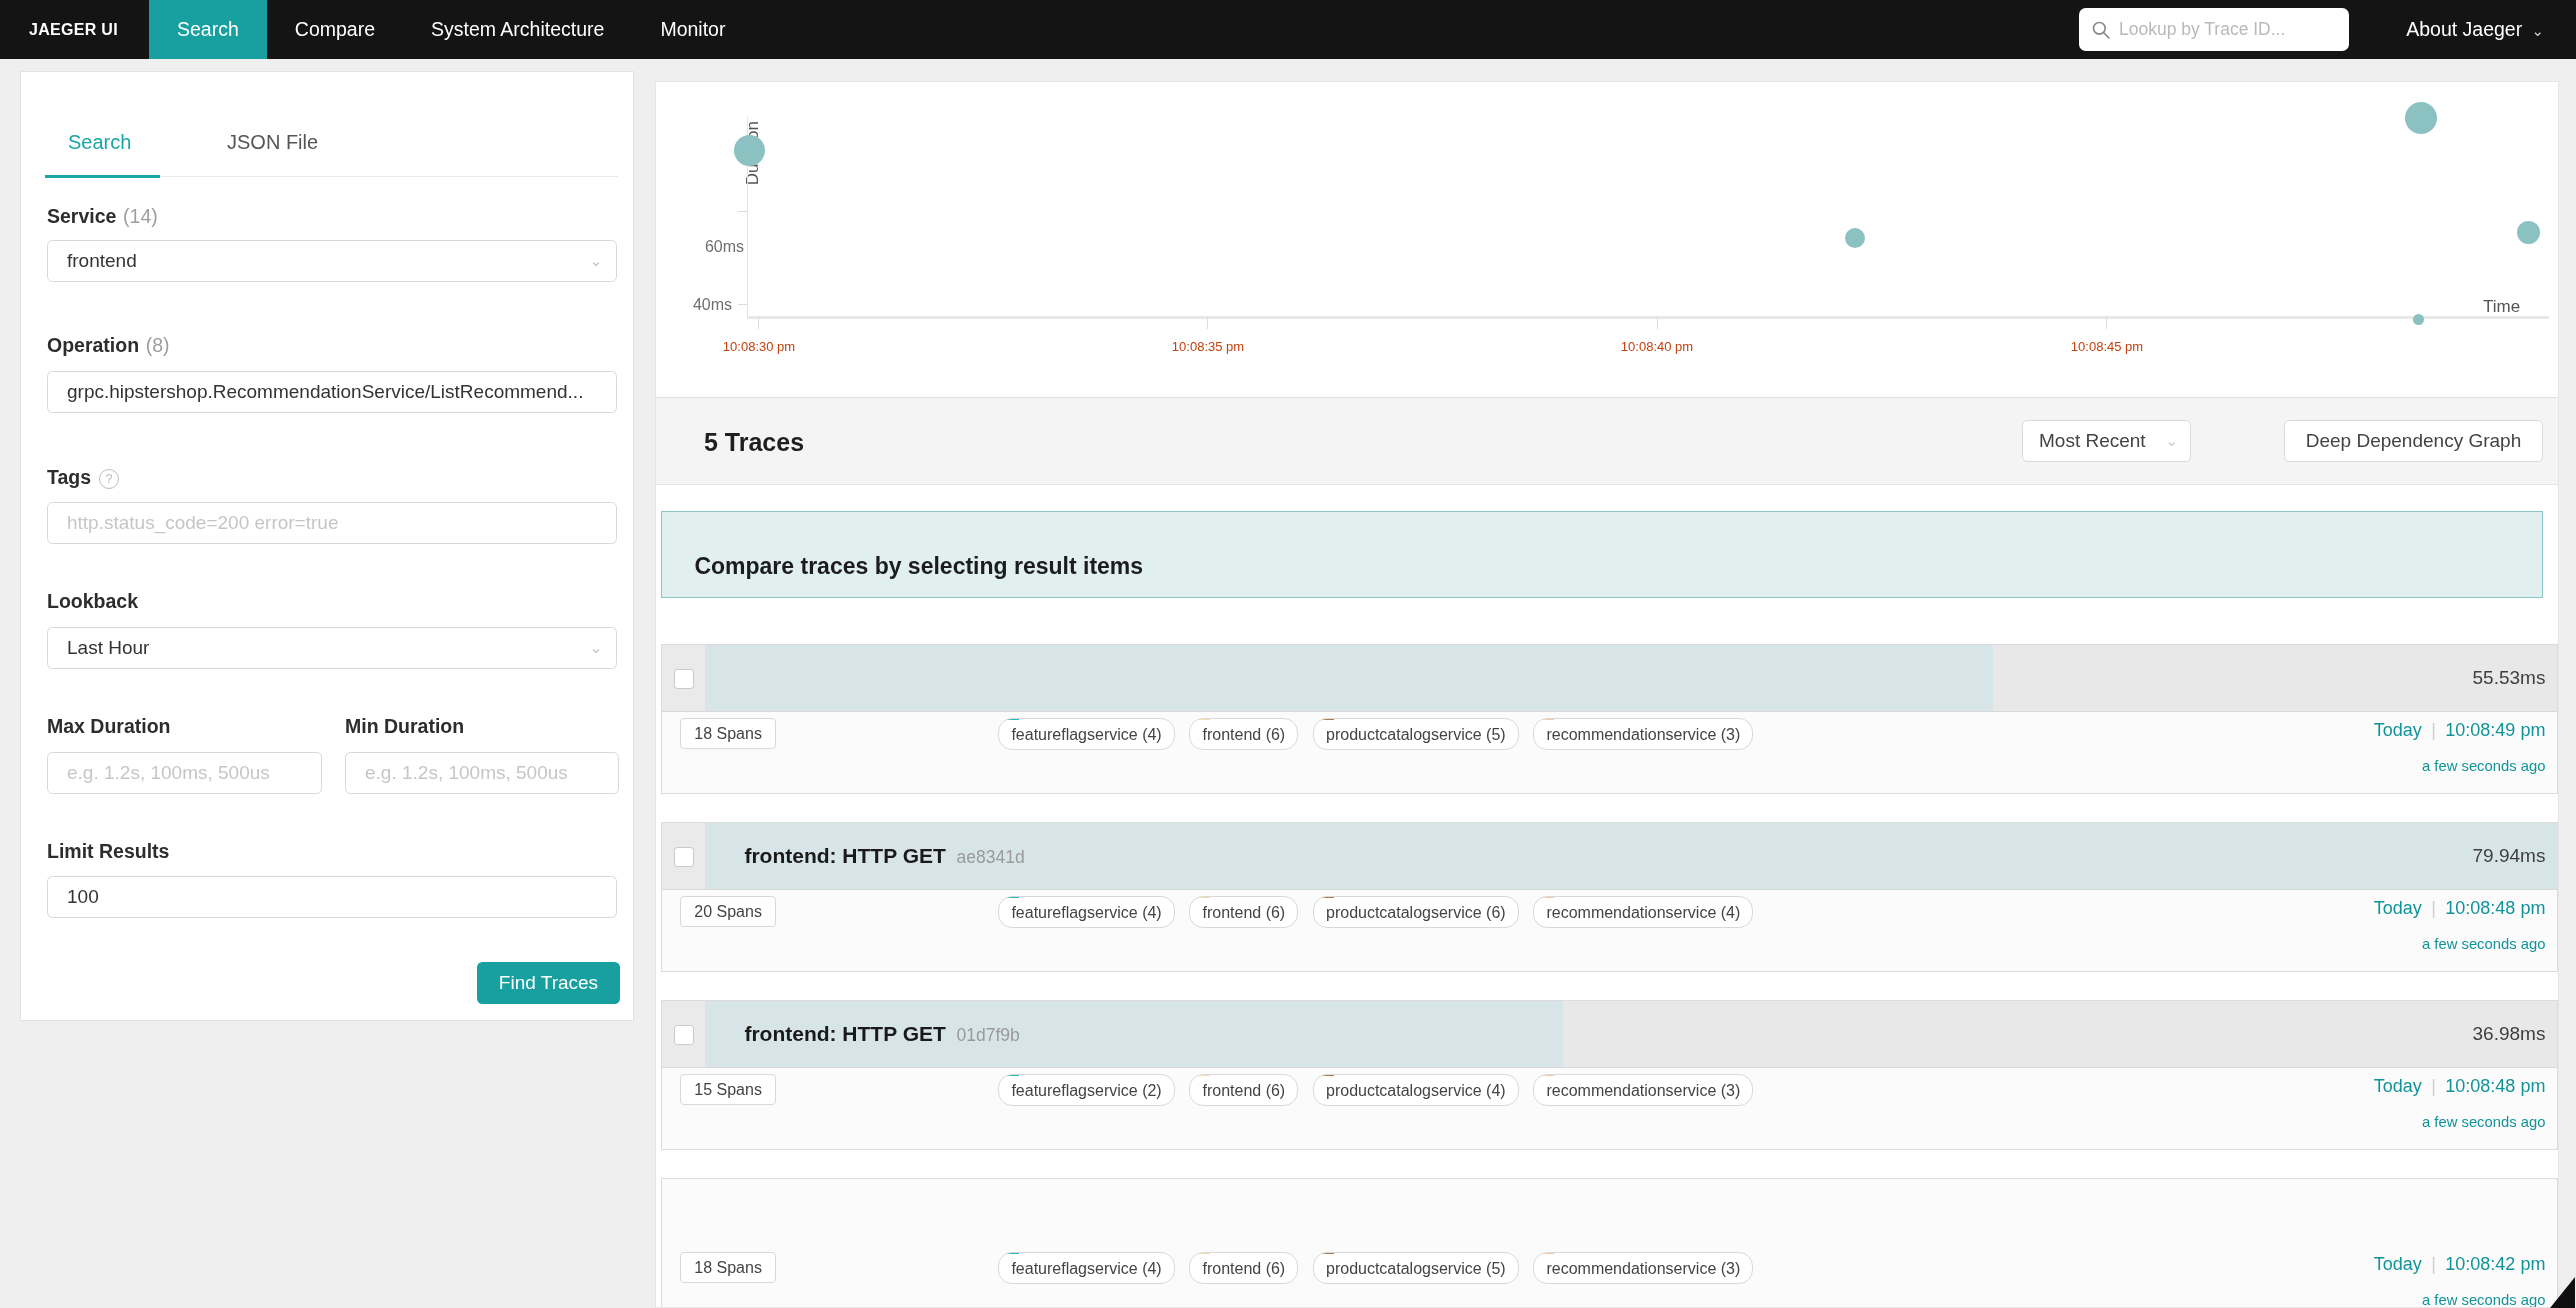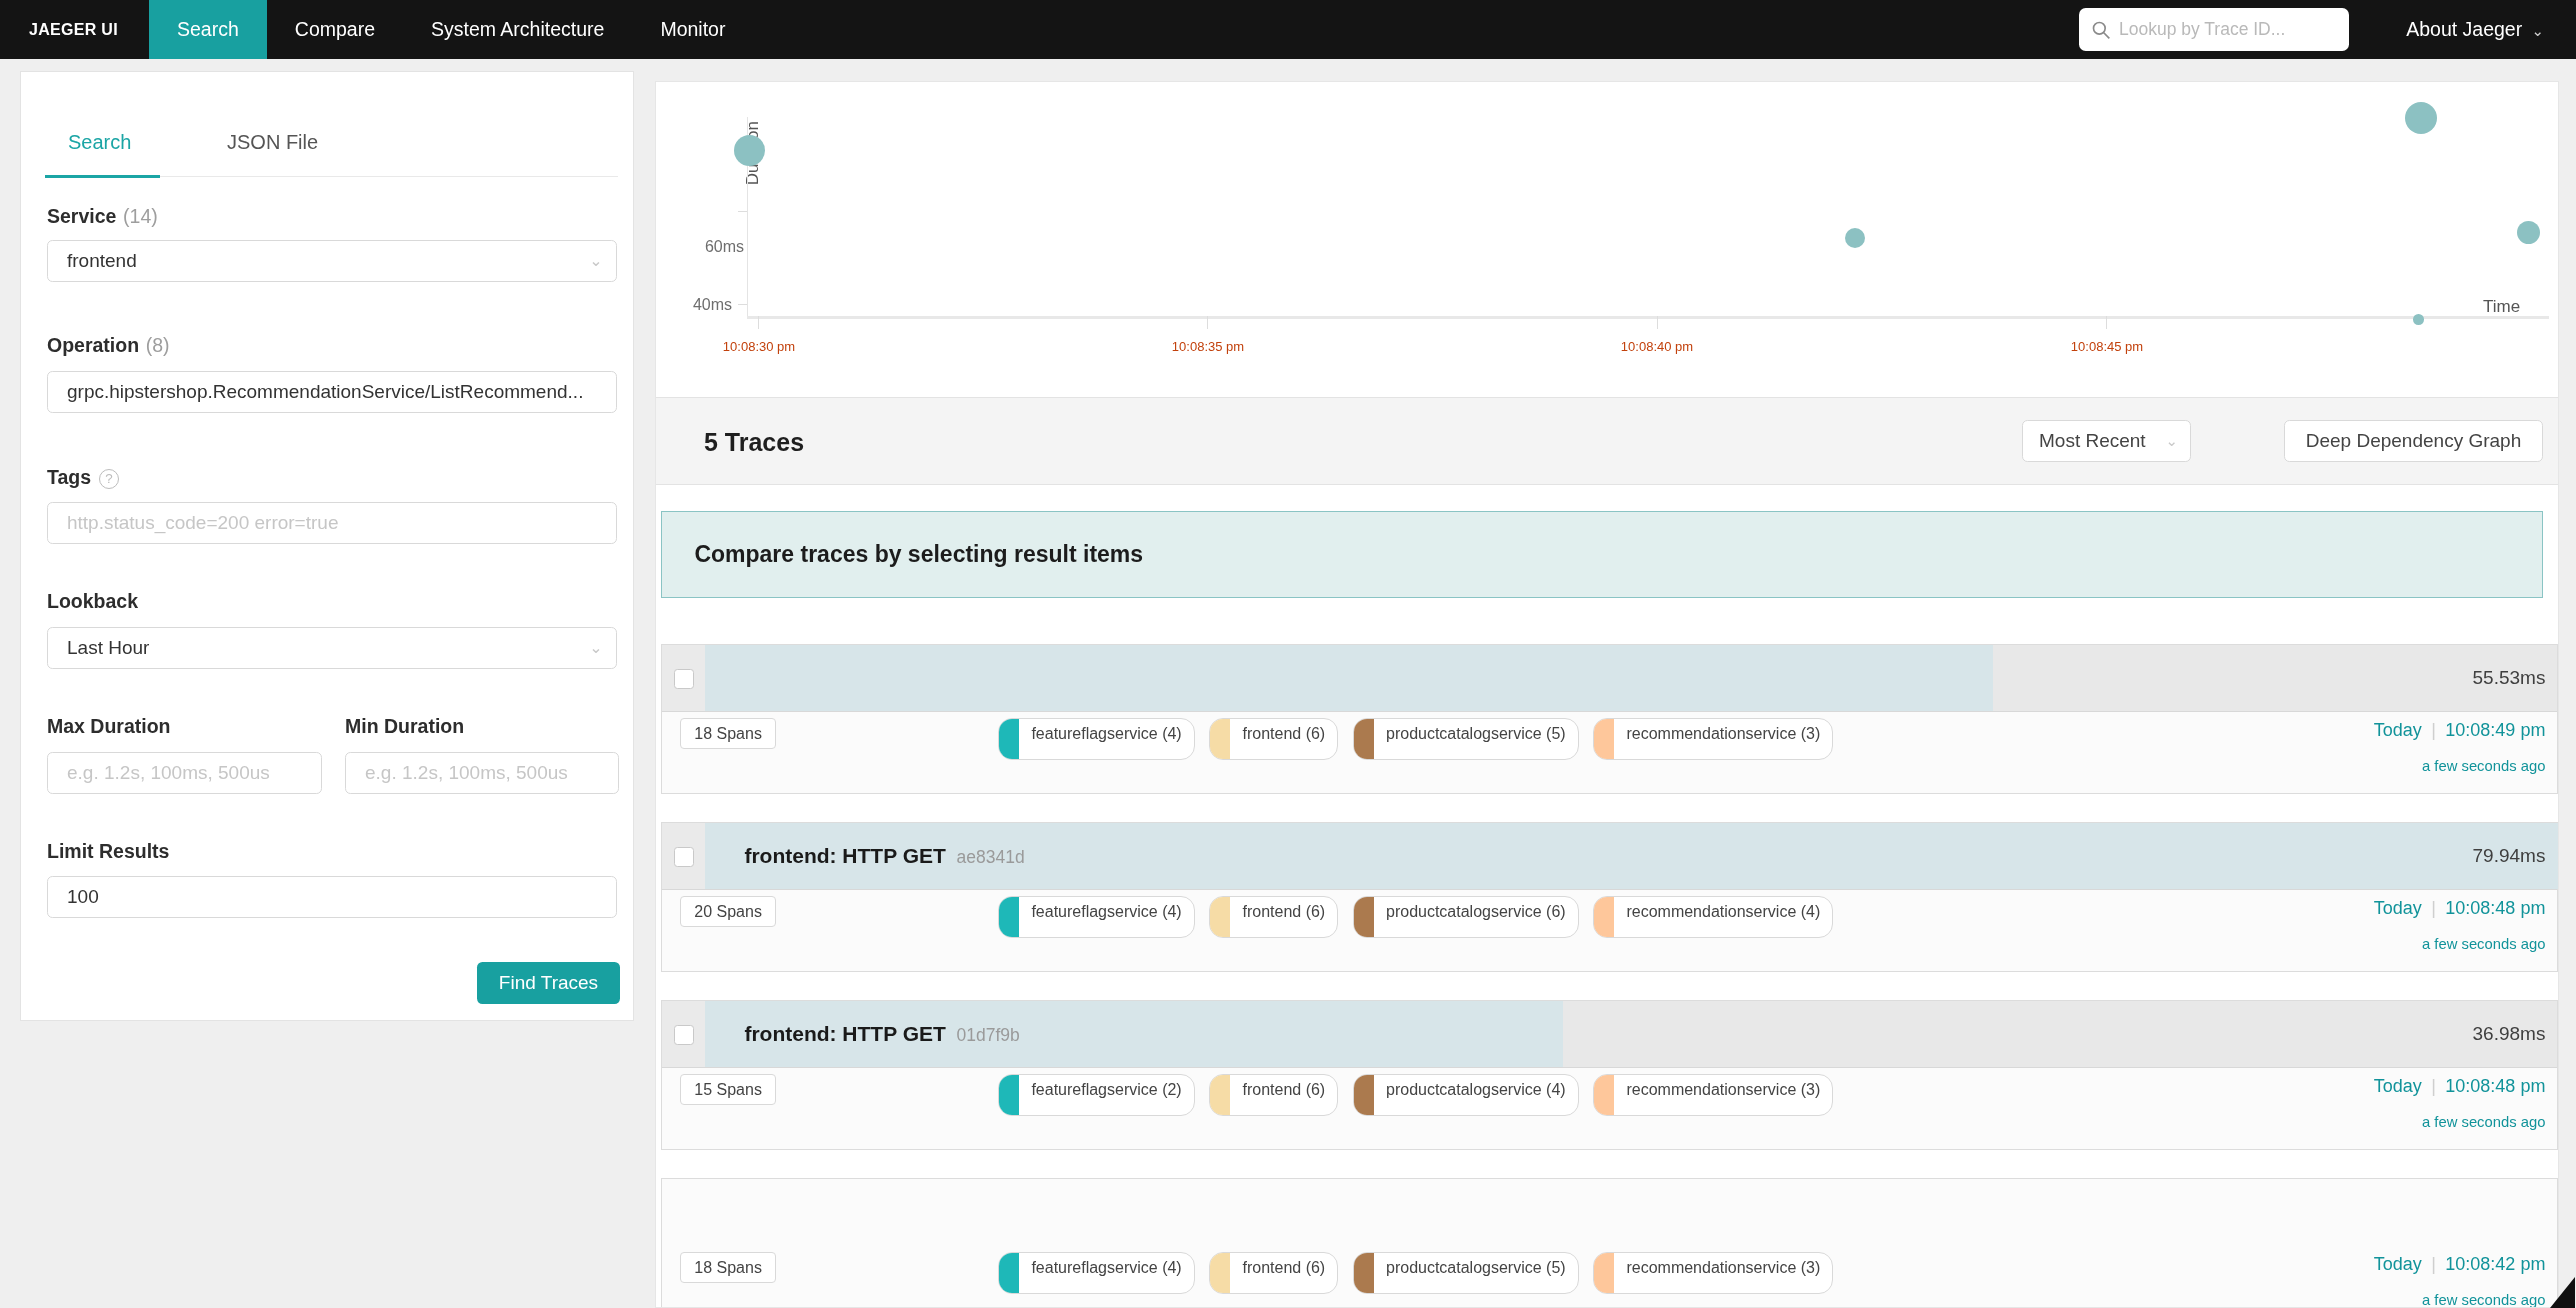--- a/index.html
+++ b/index.html
@@ -70,43 +70,43 @@
              border:0.7px solid #d9d9d9; border-radius:5.4px; font-size:19px; color:#444;
              line-height:40px; padding:0 16px; cursor:pointer; }
   #sortsel .chev { position:absolute; right:12px; color:#c9c9c9; font-size:14.8px; }
   #ddg-btn { position:absolute; left:1628px; top:22px; width:259px; height:42px; background:#fff;
              border:0.7px solid #d9d9d9; border-radius:5.4px; font-size:19px; color:#444;
              text-align:center; line-height:40px; cursor:pointer; }
 
   
   #banner { position:absolute; left:5.4px; top:429px; width:1882px; height:87px; background:#e1efee;
             border:1.3px solid #8ac4c4; }
-  #banner span { position:absolute; left:32px; top:0; height:75px; line-height:85px;
+  #banner span { position:absolute; left:32px; top:12px; height:75px; line-height:85px;
                  font-size:23px; font-weight:700; color:#1c1c1c; }
 
   
   .card { position:absolute; left:5.4px; width:1897px; height:150px; background:#fbfbfb;
           border:0.7px solid #dcdcdc; cursor:pointer; }
   .card .hdr { position:absolute; left:0; top:0; width:100%; height:67px; background:#e8e8e8;
                border-bottom:0.7px solid #d8d8d8; }
   .card .cbcell { position:absolute; left:0; top:0; width:43px; height:66px; background:#eaeaea; }
   .card .cb { position:absolute; left:11.4px; top:23.5px; width:20px; height:20px; background:#fff;
               border:0.7px solid #c9c9c9; border-radius:3.4px; cursor:pointer; }
   .card .durbar { position:absolute; left:43px; top:0; height:66px; background:#d7e5e9; }
   .card .ttl { position:absolute; left:82px; top:0; height:66px; line-height:66px; white-space:nowrap; }
   .card .ttl .t { font-size:21px; font-weight:700; color:#1a1a1a; }
   .card .ttl .tid { font-size:17.5px; color:#9a9a9a; margin-left:10.7px; }
   .card .dur { position:absolute; right:12px; top:0; height:66px; line-height:66px;
                font-size:19px; color:#3f3f3f; }
   .card .spans { position:absolute; left:17.5px; top:73px; height:31px; line-height:29.5px;
                  padding:0 13.4px; background:#fff; border:0.7px solid #d9d9d9; border-radius:4px;
                  font-size:16px; color:#444; }
   .card .pills { position:absolute; left:336px; top:73px; display:flex; gap:14.8px; }
-  .pill { display:flex; height:42px; background:#fff; border:0.7px solid #d9d9d9;
-          border-radius:14px; overflow:hidden; }
+  .pill { display:flex; height:32px; background:#fff; border:0.7px solid #d9d9d9;
+          border-radius:14px; overflow:hidden;flex-direction:column; }
   .pill .chip { width:20px; height:100%; }
   .pill .plab { padding:0 12px; line-height:29.5px; font-size:16px; color:#444; white-space:nowrap; }
   .card .when { position:absolute; right:12px; top:75px; font-size:18px; color:#11939a; white-space:nowrap; }
   .card .when .sep { color:#cfcfcf; margin:0 9.4px; }
   .card .ago { position:absolute; right:12px; top:113px; font-size:14.8px; color:#11939a; }
 
   #corner-artifact { position:absolute; left:2550px; top:1277px; width:0; height:0;
                      border-left:25.5px solid transparent; border-bottom:31px solid #101010; }
 </style>
 </head>

